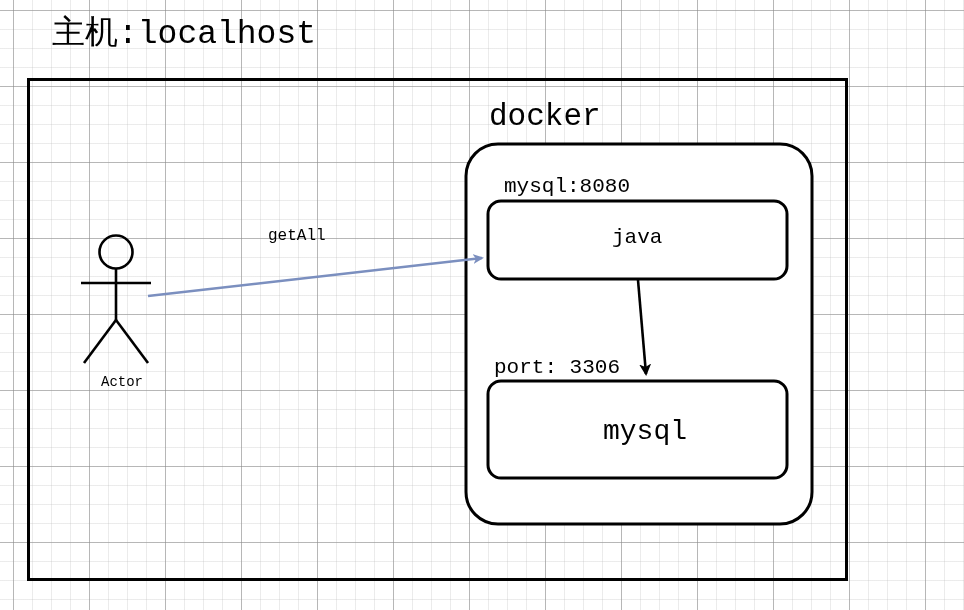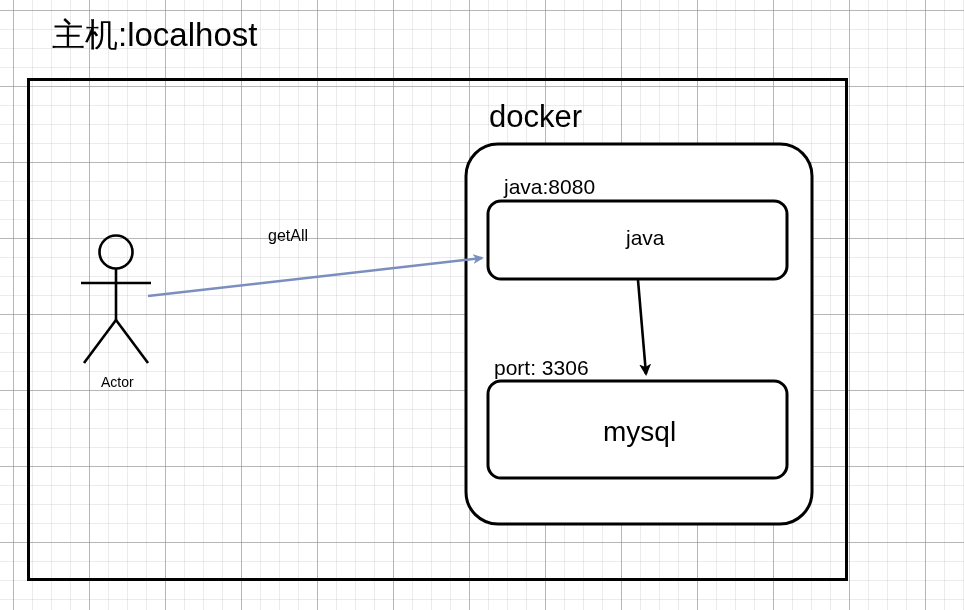--- a/index.html
+++ b/index.html
@@ -30,21 +30,21 @@
     position: absolute;
     left: 0;
     top: 0;
     width: 964px;
     height: 610px;
   }
   .lbl {
     position: absolute;
     color: #000000;
     white-space: nowrap;
-    font-family: Liberation Sans, sans-serif;
+    font-family: Liberation Mono, monospace;
     line-height: 1;
   }
   #host-title {
     left: 52px;
     top: 18px;
     font-size: 33px;
   }
   #docker-title {
     left: 489px;
     top: 101px;
@@ -58,21 +58,20 @@
   }
   #port-mysql-label {
     left: 494px;
     top: 357px;
     font-size: 21px;
   }
   #java-label {
     left: 612px;
     top: 227px;
     font-size: 21px;
-    margin-left: 14px;
   }
   #mysql-label {
     left: 603px;
     top: 418px;
     font-size: 28px;
   }
   #actor-label {
     left: 89px;
     top: 375px;
     font-size: 14px;
@@ -124,21 +123,21 @@
 
     <line x1="148" y1="296" x2="482" y2="258" stroke="#7b8fbf" stroke-width="2.4" marker-end="url(#blue-arrowhead)"></line>
 
     <line x1="638" y1="280" x2="646" y2="374" stroke="#000000" stroke-width="2.6" marker-end="url(#black-arrowhead)"></line>
   </svg>
 
   <div class="lbl" id="host-title">主机:localhost</div>
 
   <div class="lbl" id="docker-title">docker</div>
 
-  <div class="lbl" id="port-java-label">java:8080</div>
+  <div class="lbl" id="port-java-label">mysql:8080</div>
 
   <div class="lbl" id="java-label">java</div>
 
   <div class="lbl" id="port-mysql-label">port: 3306</div>
 
   <div class="lbl" id="mysql-label">mysql</div>
 
   <div class="lbl" id="actor-label">Actor</div>
 
   <div class="lbl" id="getall-label">getAll</div>

